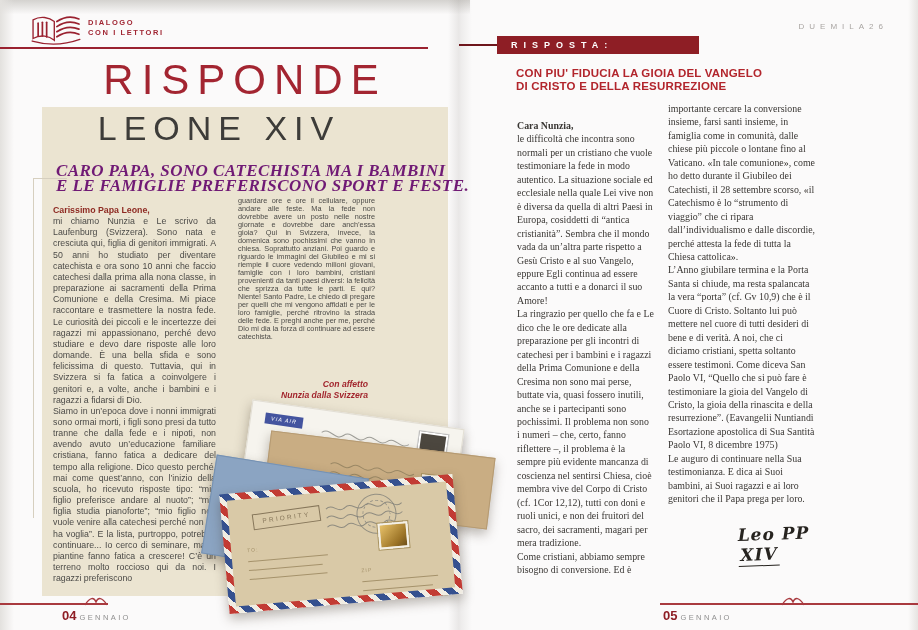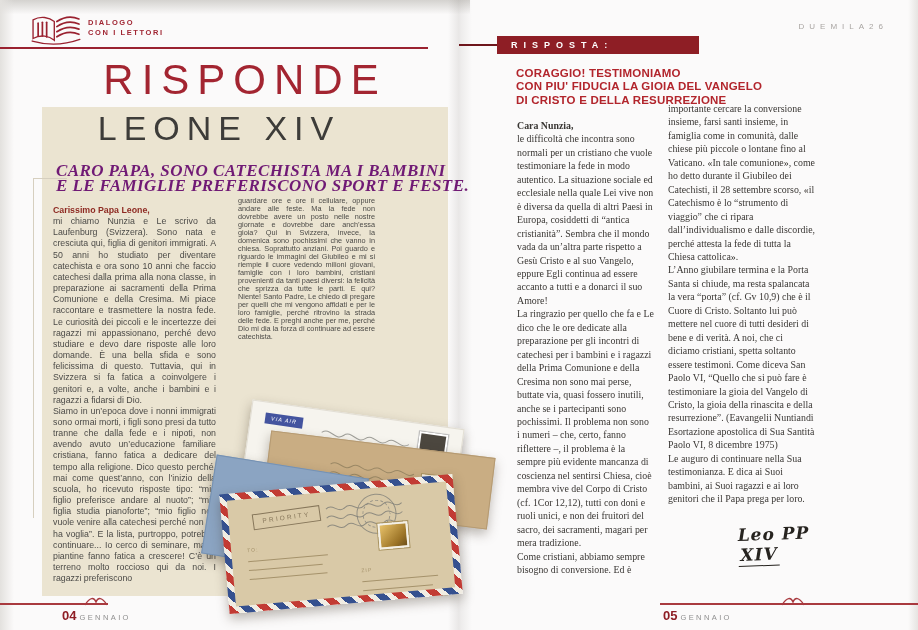--- a/index.html
+++ b/index.html
@@ -157,20 +157,24 @@
 
   <div class="abs letter-col col-l1">
     <p class="letter-salutation">Carissimo Papa Leone,</p>
     <p>mi chiamo Nunzia e Le scrivo da Laufenburg (Svizzera). Sono nata e cresciuta qui, figlia di genitori immigrati. A 50 anni ho studiato per diventare catechista e ora sono 10 anni che faccio catechesi dalla prima alla nona classe, in preparazione ai sacramenti della Prima Comunione e della Cresima. Mi piace raccontare e trasmettere la nostra fede. Le curiosità dei piccoli e le incertezze dei ragazzi mi appassionano, perché devo studiare e devo dare risposte alle loro domande. È una bella sfida e sono felicissima di questo. Tuttavia, qui in Svizzera si fa fatica a coinvolgere i genitori e, a volte, anche i bambini e i ragazzi a fidarsi di Dio.</p>
     <p>Siamo in un’epoca dove i nonni immigrati sono ormai morti, i figli sono presi da tutto tranne che dalla fede e i nipoti, non avendo avuto un’educazione familiare cristiana, fanno fatica a dedicare del tempo alla religione. Dico questo perché, mai come quest’anno, con l’inizio della scuola, ho ricevuto risposte tipo: “mio figlio preferisce andare al nuoto”; “mia figlia studia pianoforte”; “mio figlio non vuole venire alla catechesi perché non ne ha voglia”. E la lista, purtroppo, potrebbe continuare... Io cerco di seminare, ma le piantine fanno fatica a crescere! C’è un terreno molto roccioso qui da noi. I ragazzi preferiscono</p>
   </div>
   <div class="abs letter-col col-l2">
     <p>guardare ore e ore il cellulare, oppure andare alle feste. Ma la fede non dovrebbe avere un posto nelle nostre giornate e dovrebbe dare anch’essa gioia? Qui in Svizzera, invece, la domenica sono pochissimi che vanno in chiesa. Soprattutto anziani. Poi guardo e riguardo le immagini del Giubileo e mi si riempie il cuore vedendo milioni giovani, famiglie con i loro bambini, cristiani provenienti da tanti paesi diversi: la felicità che sprizza da tutte le parti. E qui? Niente! Santo Padre, Le chiedo di pregare per quelli che mi vengono affidati e per le loro famiglie, perché ritrovino la strada delle fede. E preghi anche per me, perché Dio mi dia la forza di continuare ad essere catechista.</p>
   </div>
 
+  <div class="abs letter-closing">
+    <div>Con affetto</div>
+    <div>Nunzia dalla Svizzera</div>
+  </div>
 
   <div class="abs mail">
     <div class="env env-white">
       <div class="via-air">VIA AIR</div>
       <div class="stamp-dark"></div>
       <svg class="squig" style="left:70px; top:16px;" width="100" height="34" viewBox="0 0 100 34">
         <g stroke="#8a8a84" stroke-width="1" fill="none">
           <path d="M2 6 c8 -7 14 7 22 0 s14 7 22 0 14 7 22 0 14 7 22 0"></path>
           <path d="M2 16 c8 -7 14 7 22 0 s14 7 22 0 14 7 22 0 14 7 22 0"></path>
           <path d="M2 26 c8 -7 14 7 22 0 s14 7 22 0 14 7 22 0 14 7 22 0"></path>
@@ -221,21 +225,20 @@
   </svg>
   <div class="abs footer-left">
     <span class="pagenum">04</span><span class="month">GENNAIO</span>
   </div>
 
   <div class="abs issue-mark">DUEMILA26</div>
   <div class="abs banner-rule"></div>
   <div class="abs banner">RISPOSTA:</div>
 
   <div class="abs headline">
-    <div>CORAGGIO! TESTIMONIAMO</div>
     <div>CON PIU' FIDUCIA LA GIOIA DEL VANGELO</div>
     <div>DI CRISTO E DELLA RESURREZIONE</div>
   </div>
 
   <div class="abs reply-col col-r1">
     <p class="reply-salutation">Cara Nunzia,</p>
     <p>le difficoltà che incontra sono normali per un cristiano che vuole testimoniare la fede in modo autentico. La situazione sociale ed ecclesiale nella quale Lei vive non è diversa da quella di altri Paesi in Europa, cosiddetti di “antica cristianità”. Sembra che il mondo vada da un’altra parte rispetto a Gesù Cristo e al suo Vangelo, eppure Egli continua ad essere accanto a tutti e a donarci il suo Amore!</p>
     <p>La ringrazio per quello che fa e Le dico che le ore dedicate alla preparazione per gli incontri di catechesi per i bambini e i ragazzi della Prima Comunione e della Cresima non sono mai perse, buttate via, quasi fossero inutili, anche se i partecipanti sono pochissimi. Il problema non sono i numeri – che, certo, fanno riflettere –, il problema è la sempre più evidente mancanza di coscienza nel sentirsi Chiesa, cioè membra vive del Corpo di Cristo (cf. 1Cor 12,12), tutti con doni e ruoli unici, e non dei fruitori del sacro, dei sacramenti, magari per mera tradizione.</p>
     <p>Come cristiani, abbiamo sempre bisogno di conversione. Ed è</p>
   </div>

